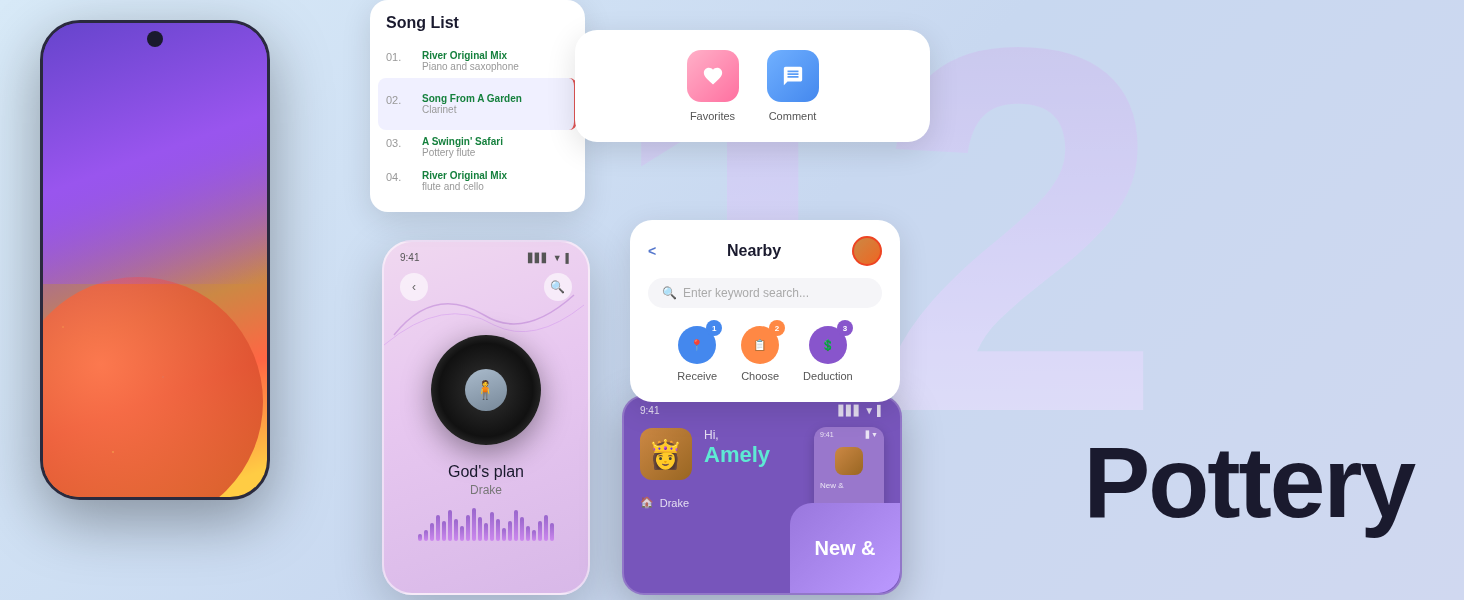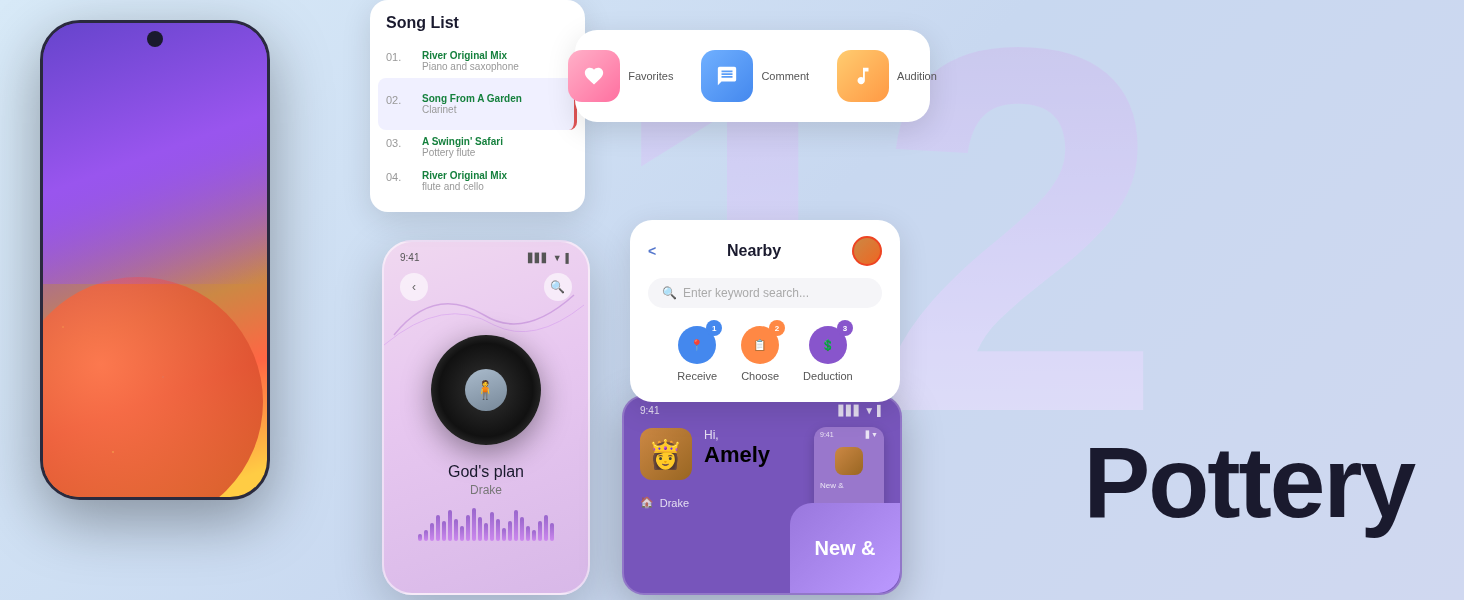--- a/index.html
+++ b/index.html
@@ -134,22 +134,21 @@
       padding: 20px 24px;
       z-index: 7;
       box-shadow: 0 8px 30px rgba(0,0,0,0.12);
       display: flex;
       gap: 28px;
       align-items: center;
       justify-content: center;
     }
     .action-item {
       display: flex;
-      flex-direction: row;
-      align-items: center;
+      flex-direction: column;
       gap: 8px;
     }
     .action-icon {
       width: 52px;
       height: 52px;
       border-radius: 14px;
       display: flex;
       align-items: center;
       justify-content: center;
       font-size: 22px;
@@ -384,21 +383,21 @@
       border-radius: 12px;
       background: linear-gradient(135deg, #cc8844, #996622);
       overflow: hidden;
       flex-shrink: 0;
     }
     .app-greeting {
       color: rgba(255,255,255,0.8);
       font-size: 12px;
     }
     .app-name {
-      color: #000000;
+      color: #5eead4;
       font-size: 22px;
       font-weight: 800;
     }
     .app-bottom {
       display: flex;
       padding: 8px 16px;
       gap: 8px;
       align-items: center;
     }
     .home-icon-area {
@@ -522,28 +521,20 @@
     </div>
     <span class="action-label">Favorites</span>
   </div>
   <div class="action-item">
     <div class="action-icon blue">
       <svg width="22" height="22" viewBox="0 0 24 24" fill="white">
           <path d="M20 2H4c-1.1 0-2 .9-2 2v18l4-4h14c1.1 0 2-.9 2-2V4c0-1.1-.9-2-2-2zm-2 12H6v-2h12v2zm0-3H6V9h12v2zm0-3H6V6h12v2z"></path>
         </svg>
     </div>
     <span class="action-label">Comment</span>
-  </div>
-  <div class="action-item">
-    <div class="action-icon orange">
-      <svg width="22" height="22" viewBox="0 0 24 24" fill="white">
-          <path d="M12 3v10.55c-.59-.34-1.27-.55-2-.55-2.21 0-4 1.79-4 4s1.79 4 4 4 4-1.79 4-4V7h4V3h-6z"></path>
-        </svg>
-    </div>
-    <span class="action-label">Audition</span>
   </div>
 </div>
 
 <div class="phone-music">
   <div class="phone-music-status">
     <span>9:41</span>
     <div style="display:flex;gap:4px;align-items:center;">
       <span style="font-size:9px;">▋▋▋</span>
       <span style="font-size:9px;">▼</span>
       <span style="font-size:9px;">▌</span>

